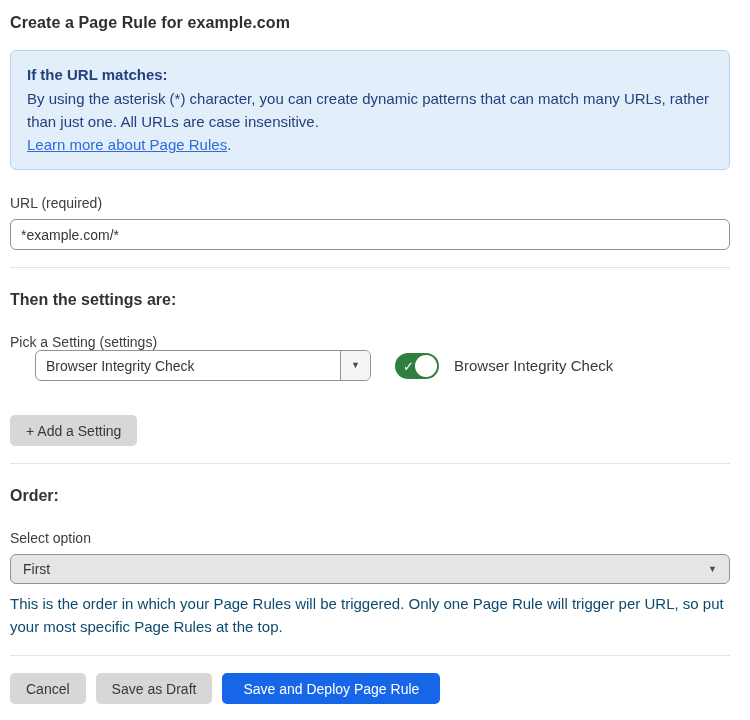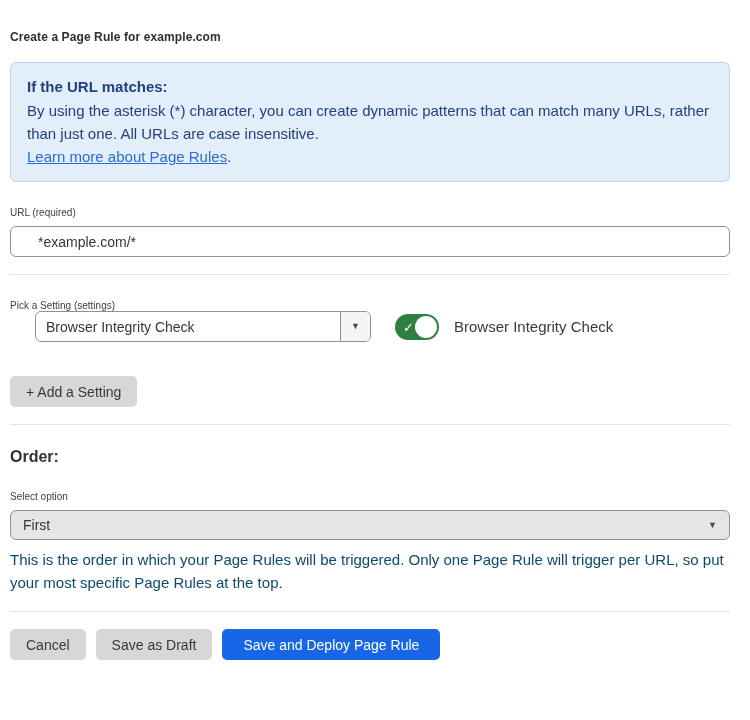--- a/index.html
+++ b/index.html
@@ -8,25 +8,24 @@
     width: 750px;
     height: 720px;
     overflow: hidden;
     font-family: "Liberation Sans", sans-serif;
     color: #363636;
   }
   .page {
     padding: 14px 20px 0 10px;
   }
   h1.page-title {
-    font-size: 12px;
+    font-size: 16px;
     font-weight: bold;
     color: #2f2f2f;
     letter-spacing: 0.1px;
-    margin-top: 16px;
   }
   
   .info-box {
     margin-top: 18px;
     background: #e3eefb;
     border: 1px solid #b9d4f0;
     border-radius: 6px;
     padding: 12px 12px 13px 16px;
     color: #24417e;
     font-size: 15px;
@@ -39,31 +38,31 @@
   .info-link {
     color: #2b6cd9;
     text-decoration: underline;
     cursor: pointer;
   }
   .info-link-suffix { color: #24417e; }
   
   .field-label {
     display: block;
     margin-top: 25px;
-    font-size: 10px;
+    font-size: 14px;
     color: #3d3d3d;
   }
   .text-input {
     display: block;
     width: 100%;
     height: 31px;
     margin-top: 8px;
     border: 1px solid #929292;
     border-radius: 6px;
-    padding: 0 27px;
+    padding: 0 10px;
     font-size: 14px;
     color: #363636;
     font-family: "Liberation Sans", sans-serif;
     background: #fff;
   }
   .hint {
     margin-top: 6px;
     font-size: 14px;
     color: #3d3d3d;
   }
@@ -212,20 +211,21 @@
     <div class="info-heading">If the URL matches:</div>
     <div class="info-body">By using the asterisk (*) character, you can create dynamic patterns that can match many URLs, rather than just one. All URLs are case insensitive.</div>
     <div><span class="info-link" style="color: rgb(43, 108, 217); text-align: right;">Learn more about Page Rules</span><span class="info-link-suffix">.</span></div>
   </div>
 
   <label class="field-label">URL (required)</label>
   <input class="text-input" type="text" value="*example.com/*" style="">
 
   <hr class="divider">
 
+  <h2 class="section-heading">Then the settings are:</h2>
 
   <label class="field-label">Pick a Setting (settings)</label>
 
   <div class="setting-row">
     <div class="select-like">
       <span class="select-value">Browser Integrity Check</span>
       <span class="arrow-seg">
         <span class="caret">▼</span>
       </span>
     </div>

